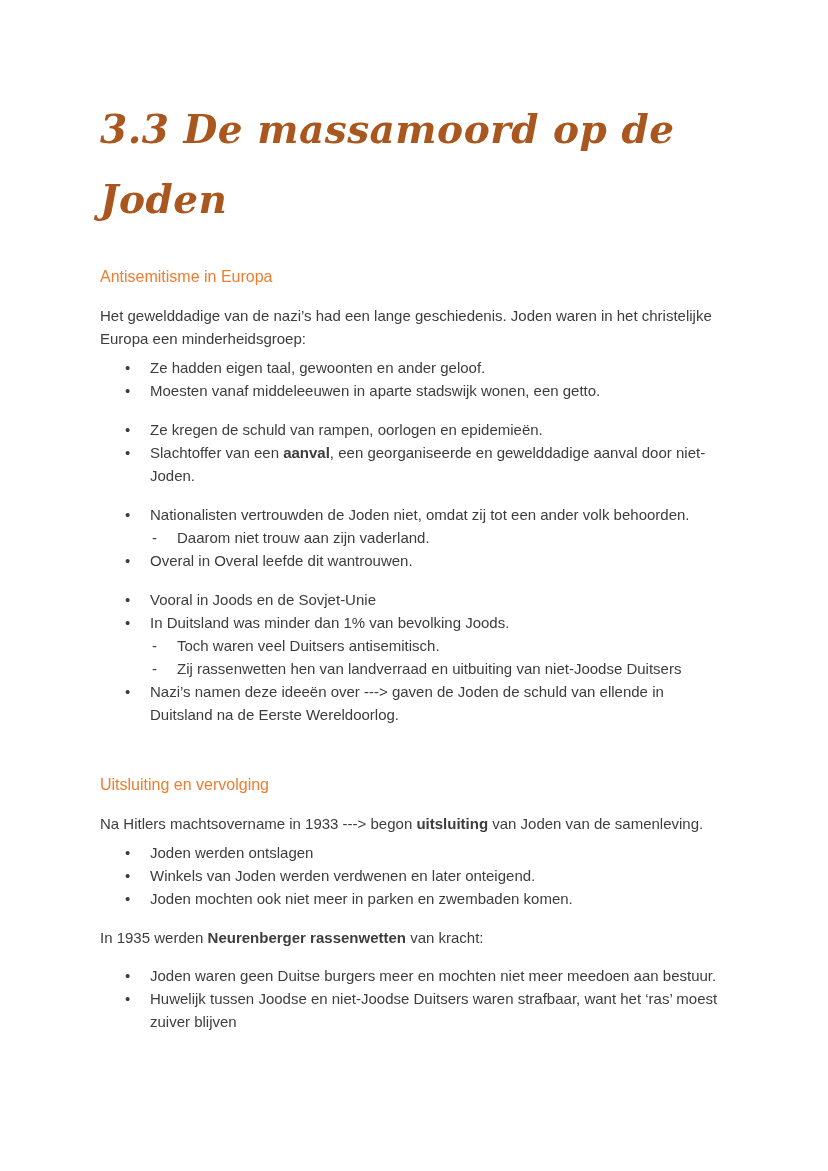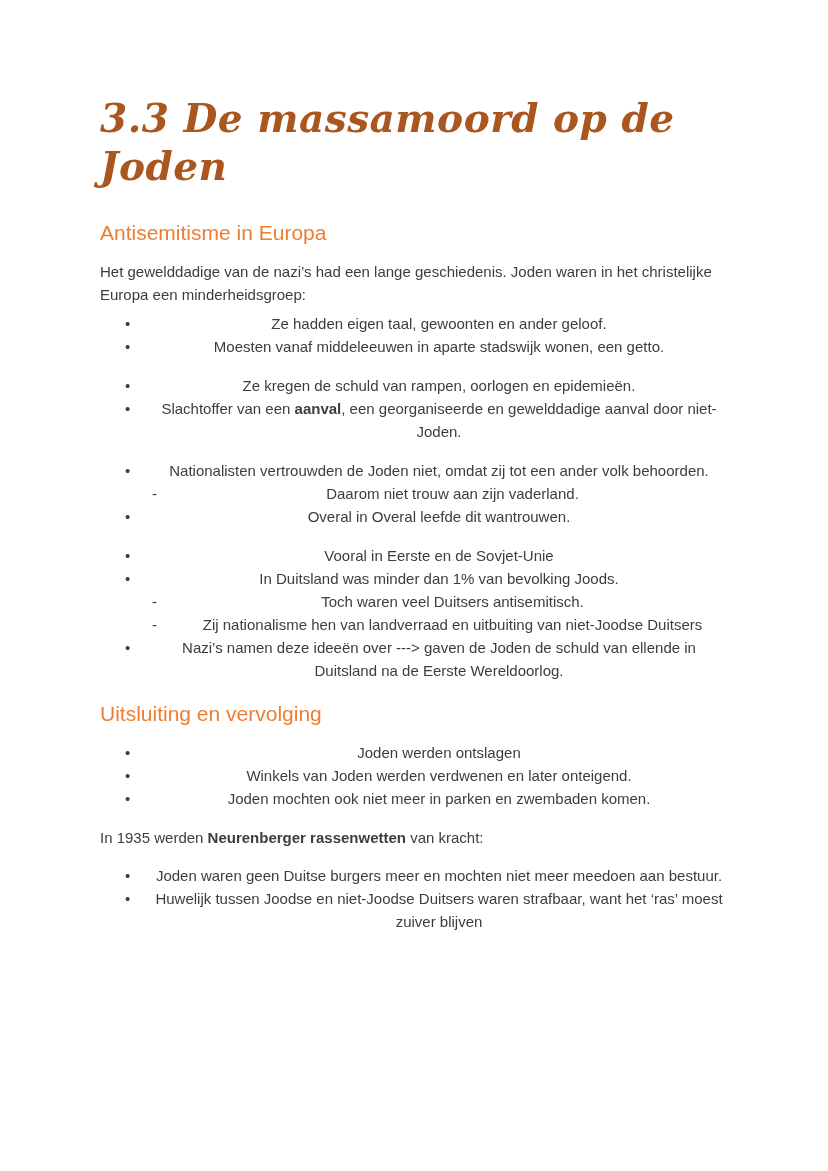--- a/index.html
+++ b/index.html
@@ -19,50 +19,50 @@
     font-size: 15px;
     line-height: 23px;
     color: var(--body_color, #3d3d3d);
     overflow: hidden;
   }
   .title {
     font-family: "DejaVu Serif", serif;
     font-style: italic;
     font-weight: bold;
     font-size: 39px;
-    line-height: 48px;
+    line-height: 70px;
     letter-spacing: 0.5px;
     color: var(--title_color, #a9571f);
     margin: 0 0 30px 0;
   }
   .heading {
     font-family: "Liberation Sans", sans-serif;
     font-weight: normal;
-    font-size: 21px;
+    font-size: 16px;
     line-height: 25px;
     color: var(--heading_color, #ed7d31);
     margin: 0 0 15px 0;
   }
-  .heading.second { margin-top: 19px; }
+  .heading.second { margin-top: 46px; }
   .para { margin: 0 0 15px 0; }
   .para.tight { margin-bottom: 6px; }
   .blist { margin: 0 0 16px 0; }
   .blist.gap-top { margin-top: 6px; }
   .blist.last { margin-bottom: 0; }
   .li {
     display: flex;
     margin-left: 25px;
   }
   .li .marker {
     flex: 0 0 25px;
     color: var(--body_color, #3d3d3d);
   }
   .li.sub { margin-left: 52px; }
   .li.sub .marker { flex: 0 0 25px; }
-  .litext { flex: 1 1 auto; text-align: center; }
+  .litext { flex: 1 1 auto; }
   b { font-weight: bold; }
 </style>
 </head>
 <body>
 
 <main class="page">
 
   <h1 class="title">3.3 De massamoord op de Joden</h1>
 
   <h2 class="heading">Antisemitisme in Europa</h2>
@@ -105,42 +105,43 @@
     <div class="li">
       <span class="marker">•</span>
       <span class="litext">Overal in Overal leefde dit wantrouwen.</span>
     </div>
   </div>
 
 
   <div class="blist gap-top">
     <div class="li">
       <span class="marker">•</span>
-      <span class="litext">Vooral in Eerste en de Sovjet-Unie</span>
+      <span class="litext">Vooral in Joods en de Sovjet-Unie</span>
     </div>
     <div class="li">
       <span class="marker">•</span>
       <span class="litext">In Duitsland was minder dan 1% van bevolking Joods.</span>
     </div>
     <div class="li sub">
       <span class="marker">-</span>
       <span class="litext">Toch waren veel Duitsers antisemitisch.</span>
     </div>
     <div class="li sub">
       <span class="marker">-</span>
-      <span class="litext">Zij nationalisme hen van landverraad en uitbuiting van niet-Joodse Duitsers</span>
+      <span class="litext">Zij rassenwetten hen van landverraad en uitbuiting van niet-Joodse Duitsers</span>
     </div>
     <div class="li">
       <span class="marker">•</span>
       <span class="litext">Nazi’s namen deze ideeën over ---&gt; gaven de Joden de schuld van ellende in Duitsland na de Eerste Wereldoorlog.</span>
     </div>
   </div>
 
   <h2 class="heading second">Uitsluiting en vervolging</h2>
 
+  <p class="para tight"><span>Na Hitlers machtsovername in 1933 ---&gt; begon </span><b>uitsluiting</b><span> van Joden van de samenleving.</span></p>
 
   <div class="blist">
     <div class="li">
       <span class="marker">•</span>
       <span class="litext">Joden werden ontslagen</span>
     </div>
     <div class="li">
       <span class="marker">•</span>
       <span class="litext">Winkels van Joden werden verdwenen en later onteigend.</span>
     </div>

